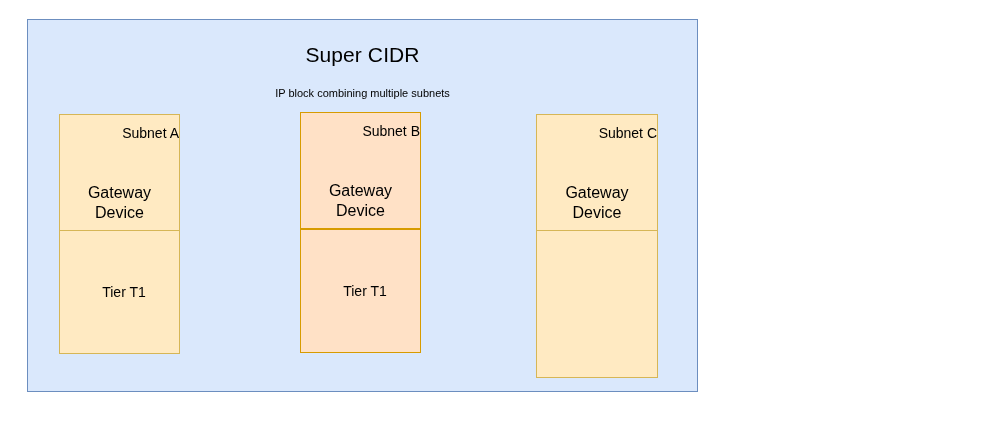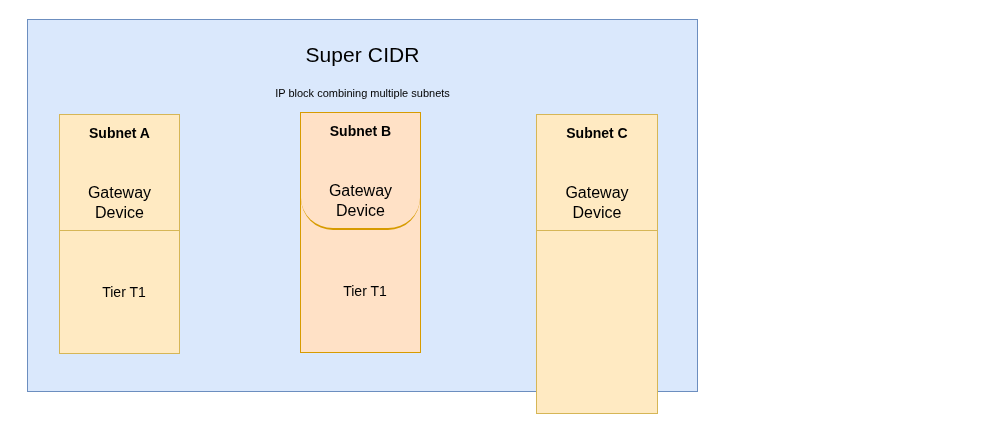--- a/index.html
+++ b/index.html
@@ -71,25 +71,24 @@
     display: flex;
     align-items: center;
     justify-content: center;
     margin-left: 9px;
   }
   .subnet-name {
     position: absolute;
     left: 0;
     top: 10px;
     width: 100%;
-    text-align: center;
+    text-align: right;
     font-size: 14px;
     line-height: 17px;
     white-space: nowrap;
-    font-weight: bold;
   }
   .subnet-device {
     position: absolute;
     left: 0;
     top: 68px;
     width: 100%;
     text-align: center;
     font-size: 16px;
     line-height: 20px;
   }
@@ -114,30 +113,29 @@
   }
 
   
   .variant-peach {
     background: #ffe1c6;
     border: 1px solid #d79b00;
   }
   .variant-peach .subnet-upper {
     background: #ffe1c6;
     border-bottom: 2px solid #d79b00;
-    border-radius: 32px;
   }
   .variant-peach .subnet-lower {
     background: #ffe1c6;
   }
 
   
   #subnet-box-0 { left: 31px; top: 94px;  width: 121px; height: 240px; }
   #subnet-box-1 { left: 272px; top: 92px; width: 121px; height: 241px; }
-  #subnet-box-2 { left: 508px; top: 94px; width: 122px; height: 300px; }
+  #subnet-box-2 { left: 508px; top: 94px; width: 122px; height: 264px; }
 
   #subnet-box-0 .subnet-upper { height: 116px; }
   #subnet-box-1 .subnet-upper { height: 117px; }
   #subnet-box-2 .subnet-upper { height: 116px; }
 </style>
 </head>
 <body>
 
 <div id="cidr-container">
 

